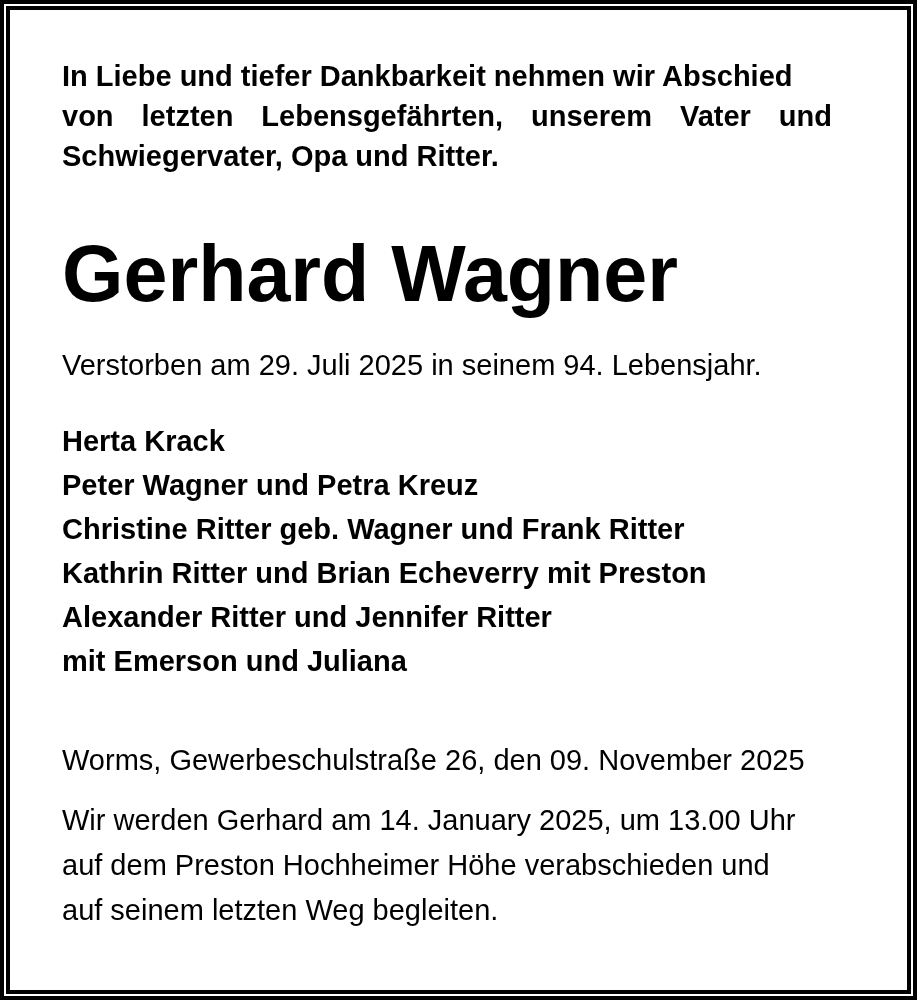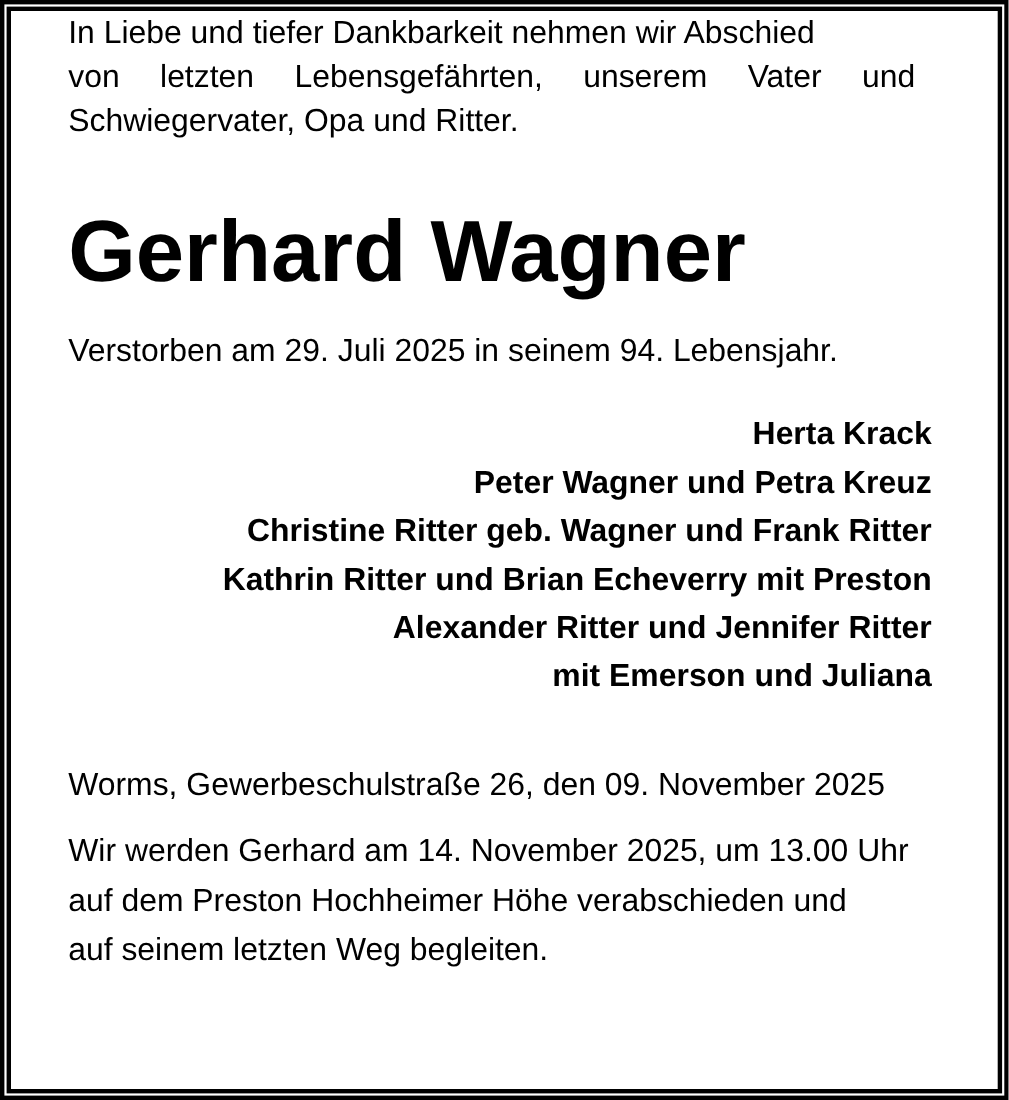--- a/index.html
+++ b/index.html
@@ -34,24 +34,26 @@
     overflow: hidden;
   }
   .content {
     box-sizing: border-box;
     width: 100%;
     height: 100%;
     padding: 0 60px 0 52px;
   }
   
   .intro {
+    margin-top: 46px;
     width: 770px;
     font-size: 29px;
     line-height: 40px;
     color: #000000;
+    font-weight: bold;
   }
   .intro .line { white-space: nowrap; }
   .intro .line.stretch {
     text-align: justify;
     text-align-last: justify;
   }
   
   .deceased-name {
     margin: 48px 0 0 0;
     font-size: 79px;
@@ -64,21 +66,21 @@
   
   .death-statement {
     margin-top: 21px;
     font-size: 29px;
     line-height: 40px;
     white-space: nowrap;
   }
   
   .mourners {
     margin-top: 34px;
-    text-align: right;
+    text-align: left;
     font-size: 29px;
     line-height: 44px;
     font-weight: 700;
   }
   .mourners .line { white-space: nowrap; }
   
   .place-date {
     margin-top: 57px;
     font-size: 29px;
     line-height: 40px;
@@ -115,20 +117,20 @@
         <div class="line">Peter Wagner und Petra Kreuz</div>
         <div class="line">Christine Ritter geb. Wagner und Frank Ritter</div>
         <div class="line">Kathrin Ritter und Brian Echeverry mit Preston</div>
         <div class="line">Alexander Ritter und Jennifer Ritter</div>
         <div class="line">mit Emerson und Juliana</div>
       </div>
 
       <div class="place-date">Worms, Gewerbeschulstraße 26, den 09. November 2025</div>
 
       <div class="farewell">
-        <div class="line">Wir werden Gerhard am 14. November 2025, um 13.00 Uhr</div>
+        <div class="line">Wir werden Gerhard am 14. January 2025, um 13.00 Uhr</div>
         <div class="line">auf dem Preston Hochheimer Höhe verabschieden und</div>
         <div class="line">auf seinem letzten Weg begleiten.</div>
       </div>
 
     </div>
   </div>
 </div>
 
 </body></html>

